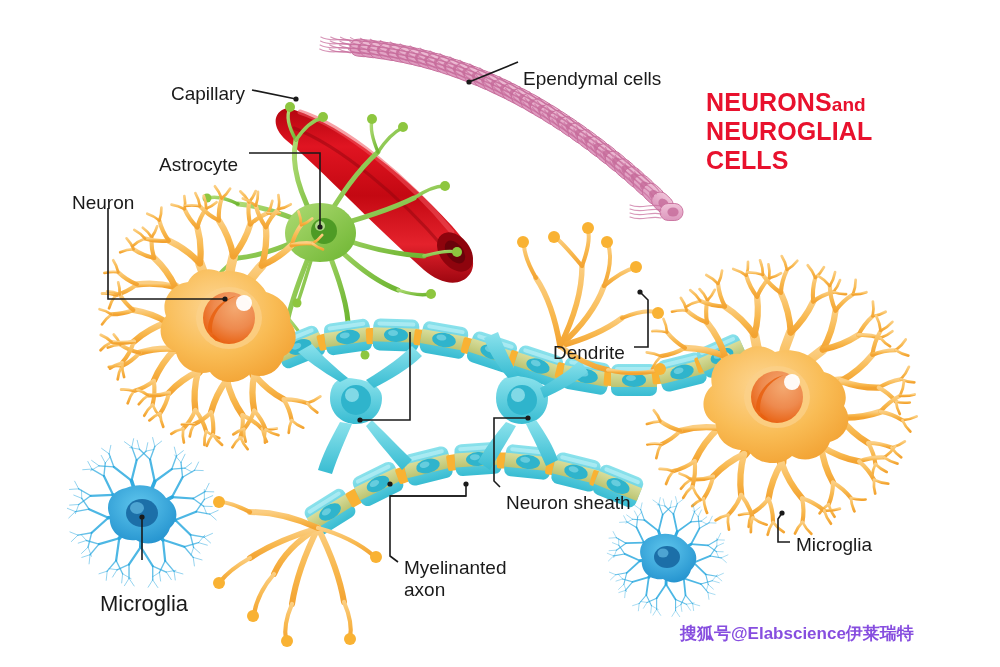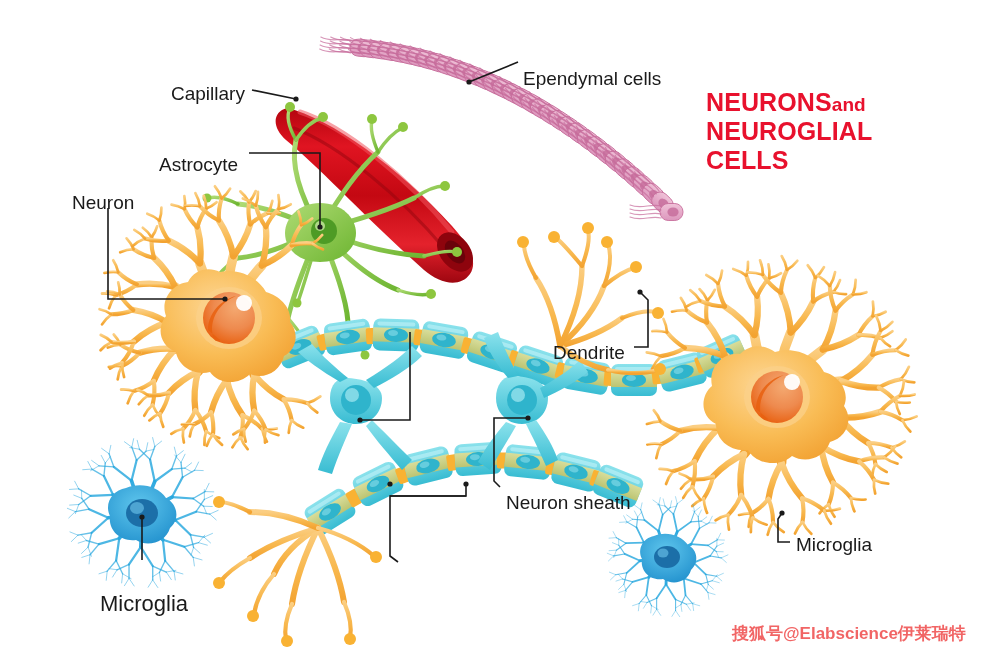--- a/index.html
+++ b/index.html
@@ -5,22 +5,22 @@
   html,body{margin:0;padding:0;background:#ffffff;}
   body{width:1000px;height:667px;overflow:hidden;
        font-family:"Liberation Sans","DejaVu Sans",sans-serif;}
   #stage{position:relative;width:1000px;height:667px;background:#fff;}
   #art{position:absolute;left:0;top:0;width:1000px;height:667px;}
   .lbl{position:absolute;color:#1a1a1a;font-size:19px;line-height:1.15;white-space:pre;}
   .lbl.big{font-size:22px;margin-top:20px;}
   #title{position:absolute;left:706px;top:88px;color:#E8112D;
          font-weight:bold;font-size:25px;line-height:1.16;letter-spacing:.1px;}
   #title .and{font-size:19px;font-weight:bold;}
-  #wm{position:absolute;left:732px;top:622px;font-size:17px;font-weight:bold;
-      color:#ef4444;opacity:.82;white-space:pre;
+  #wm{position:absolute;left:680px;top:622px;font-size:17px;font-weight:bold;
+      color:#6d28d9;opacity:.82;white-space:pre;
       text-shadow:1px 1px 0 #fff,-1px -1px 0 #fff;}
 </style>
 </head>
 <body>
 
 <div id="stage">
 
 <svg id="art" viewBox="0 0 1000 667">
   <defs>
     <linearGradient id="gNeu" x1="0" y1="0" x2="0" y2="1">
@@ -1288,17 +1288,19 @@
   <span>CELLS</span>
 </div>
 
 <div class="lbl" style="left:171px;top:83px;">Capillary</div>
 <div class="lbl" style="left:523px;top:68px;">Ependymal cells</div>
 <div class="lbl" style="left:159px;top:146px;margin-top:8px;">Astrocyte</div>
 <div class="lbl" style="left:72px;top:192px;">Neuron</div>
 <div class="lbl" style="left:553px;top:342px;">Dendrite</div>
 <div class="lbl" style="left:506px;top:492px;">Neuron sheath</div>
 <div class="lbl" style="left:796px;top:534px;">Microglia</div>
+<div class="lbl" style="left:404px;top:557px;">Myelinanted
+axon</div>
 <div class="lbl big" style="left:100px;top:571px;">Microglia</div>
 
 <div id="wm">搜狐号@Elabscience伊莱瑞特</div>
 
 </div>
 
 </body></html>

